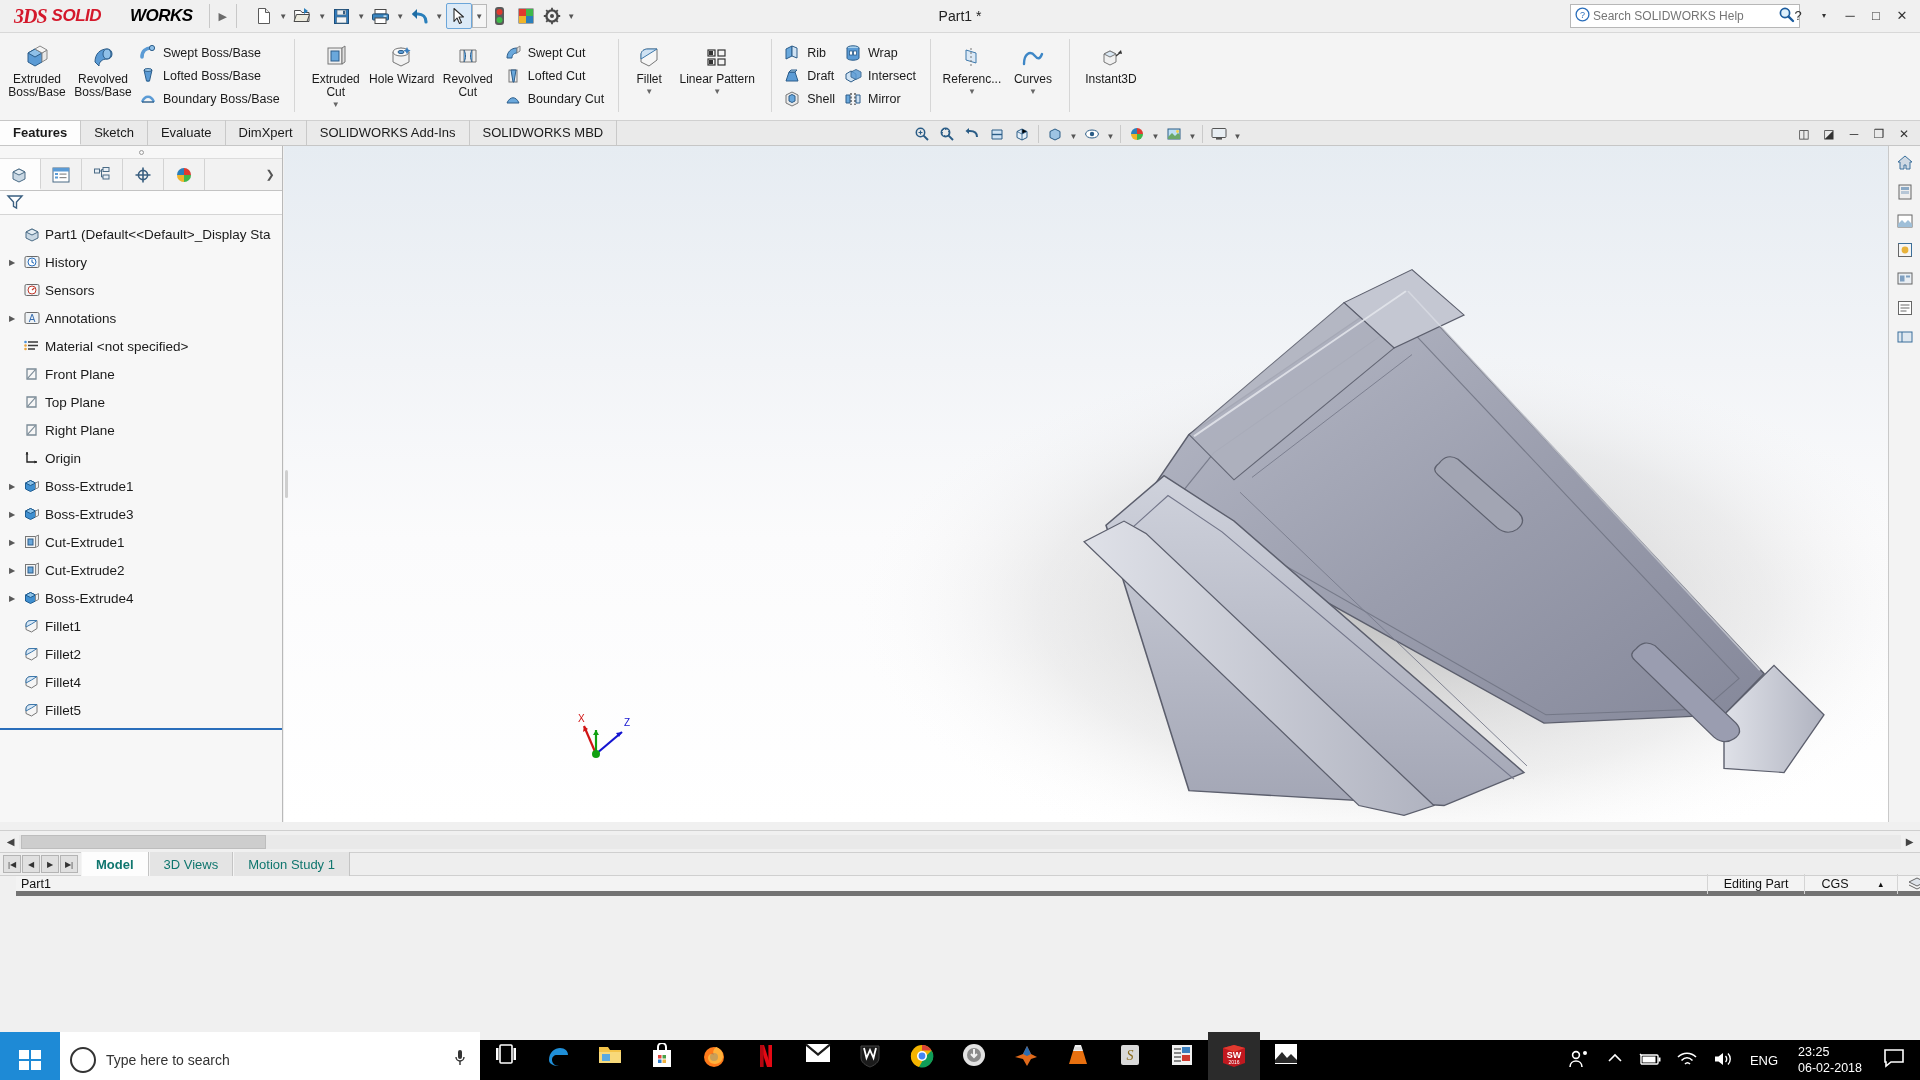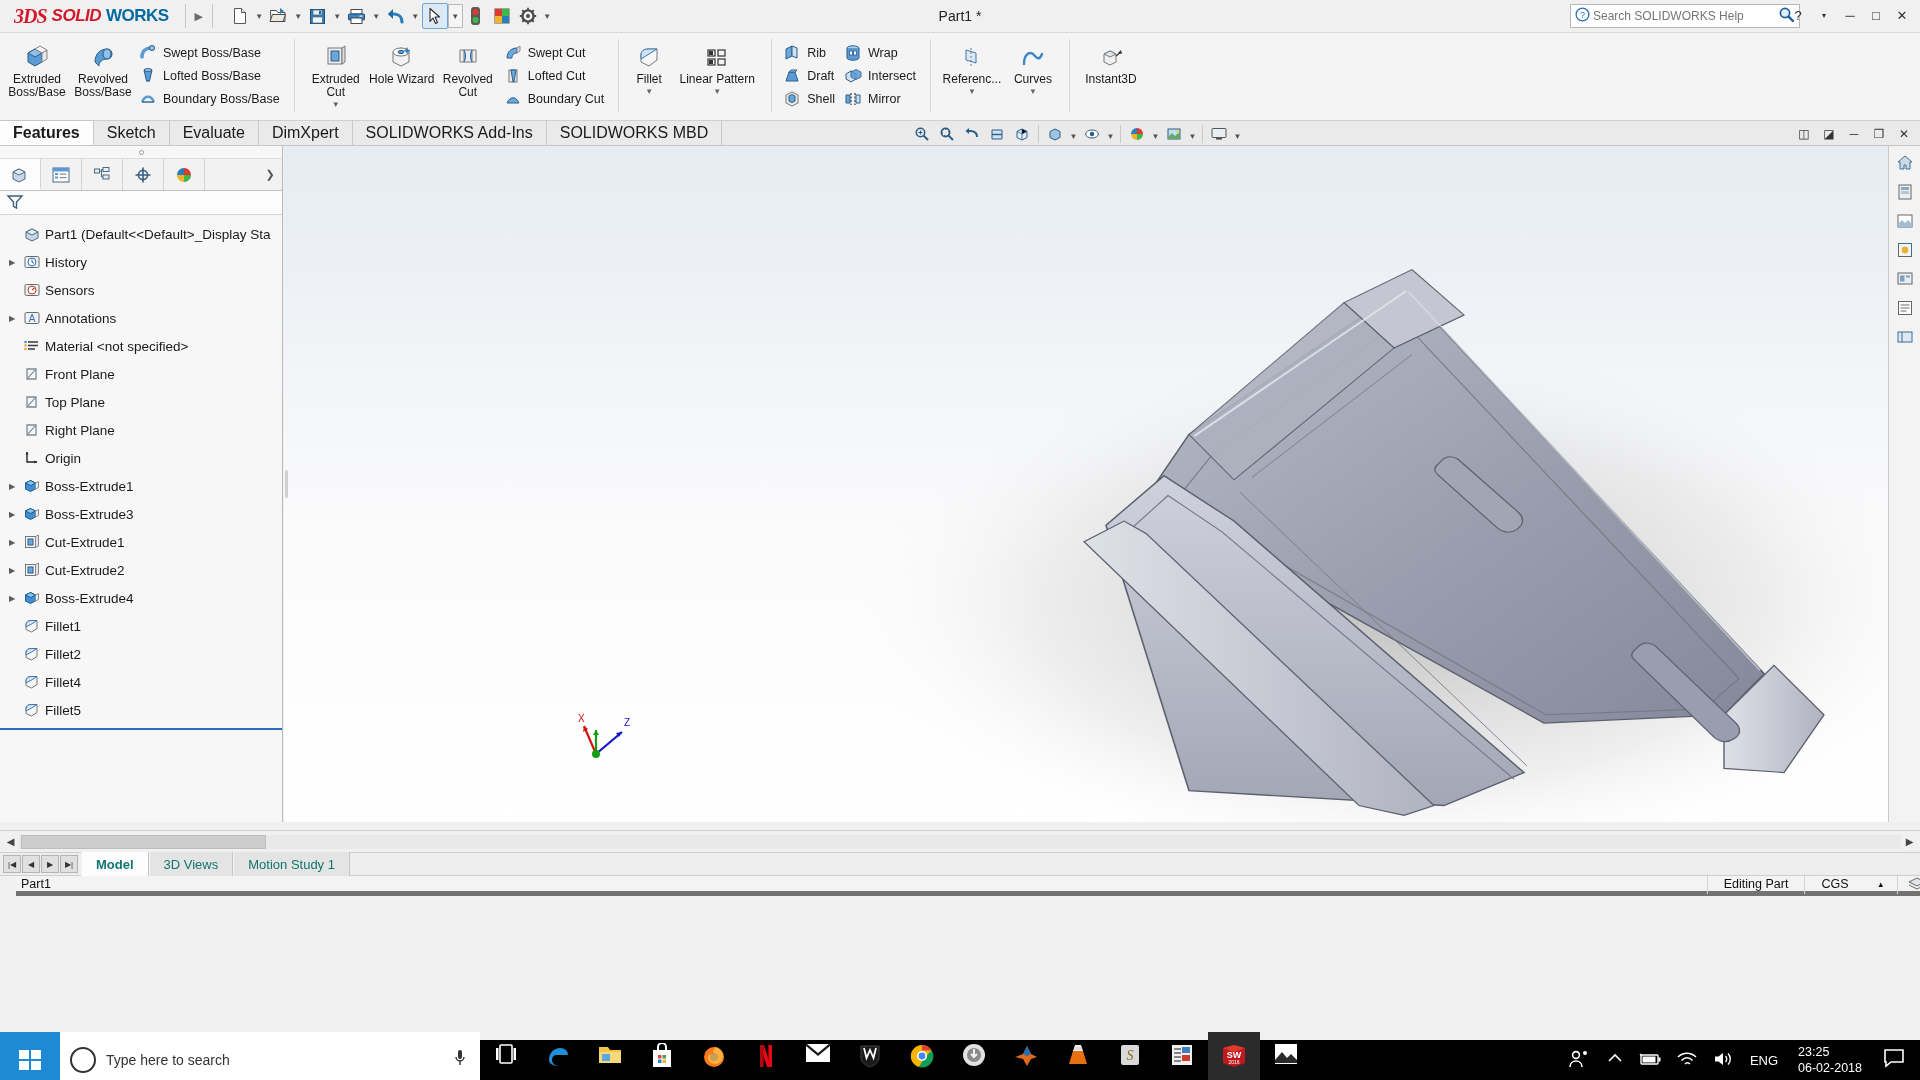--- a/index.html
+++ b/index.html
@@ -23,21 +23,21 @@
   .sw-logo {
     display: flex; align-items: center; gap: 5px;
     padding: 0 12px 0 14px; height: 33px;
   }
   .sw-logo .ds {
     font-family: "Liberation Serif", serif;
     font-weight: bold; font-style: italic;
     font-size: 20px; color: #d4182b; letter-spacing: -1px;
   }
   .sw-logo .solid { font-weight: bold; font-style: italic; font-size: 17px; color: #d4182b; letter-spacing: -0.5px;}
-  .sw-logo .works { font-weight: bold; font-size: 17px; color: #0369a1; letter-spacing: -0.5px;}
+  .sw-logo .works { font-weight: bold; font-style: italic; font-size: 17px; color: #000000; letter-spacing: -0.5px; margin-left: 24px;}
   .tb-sep { width: 1px; height: 24px; background: #c8c8c8; margin: 0 4px; }
   .tb-arrow {
     width: 18px; height: 26px; display: flex; align-items: center; justify-content: center;
     color: #6b6b6b; font-size: 11px;
   }
   .tb-tools { display: flex; align-items: center; gap: 0px; padding-left: 10px; }
   .tb-btn {
     width: 26px; height: 26px; display: flex; align-items: center; justify-content: center;
     border: 1px solid transparent; border-radius: 2px;
   }
@@ -96,21 +96,21 @@
   .small-btn .lbl { font-size: 12.5px; color: #1a1a1a; white-space: nowrap; }
 
   
   .tabstrip {
     position: absolute; left: 0; top: 121px; width: 1920px; height: 25px;
     background: #eaeaea; border-bottom: 1px solid #c6c6c6;
     display: flex; align-items: flex-end;
   }
   .ctab {
     height: 25px; padding: 0 13px; display: flex; align-items: center;
-    font-size: 16px; color: #1a1a1a;
+    font-size: 13px; color: #1a1a1a;
     border-right: 1px solid #c9c9c9;
   }
   .ctab.active { background: #fdfdfd; font-weight: bold; border-top: 1px solid #c6c6c6; border-bottom: 1px solid #fdfdfd; }
 
   
   .viewbar {
     position: absolute; left: 910px; top: 121px; height: 25px;
     display: flex; align-items: center; gap: 1px;
   }
   .vbtn {

